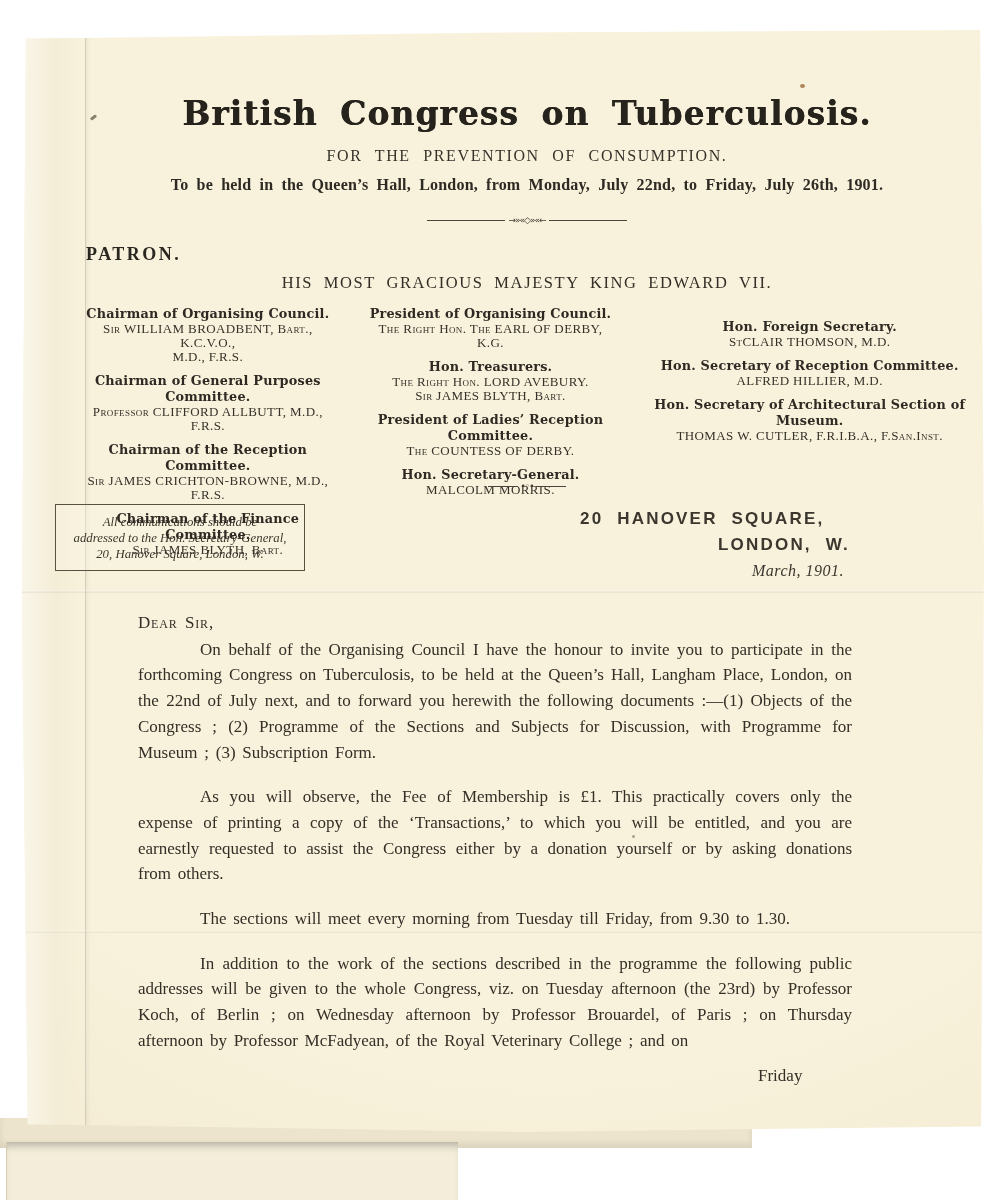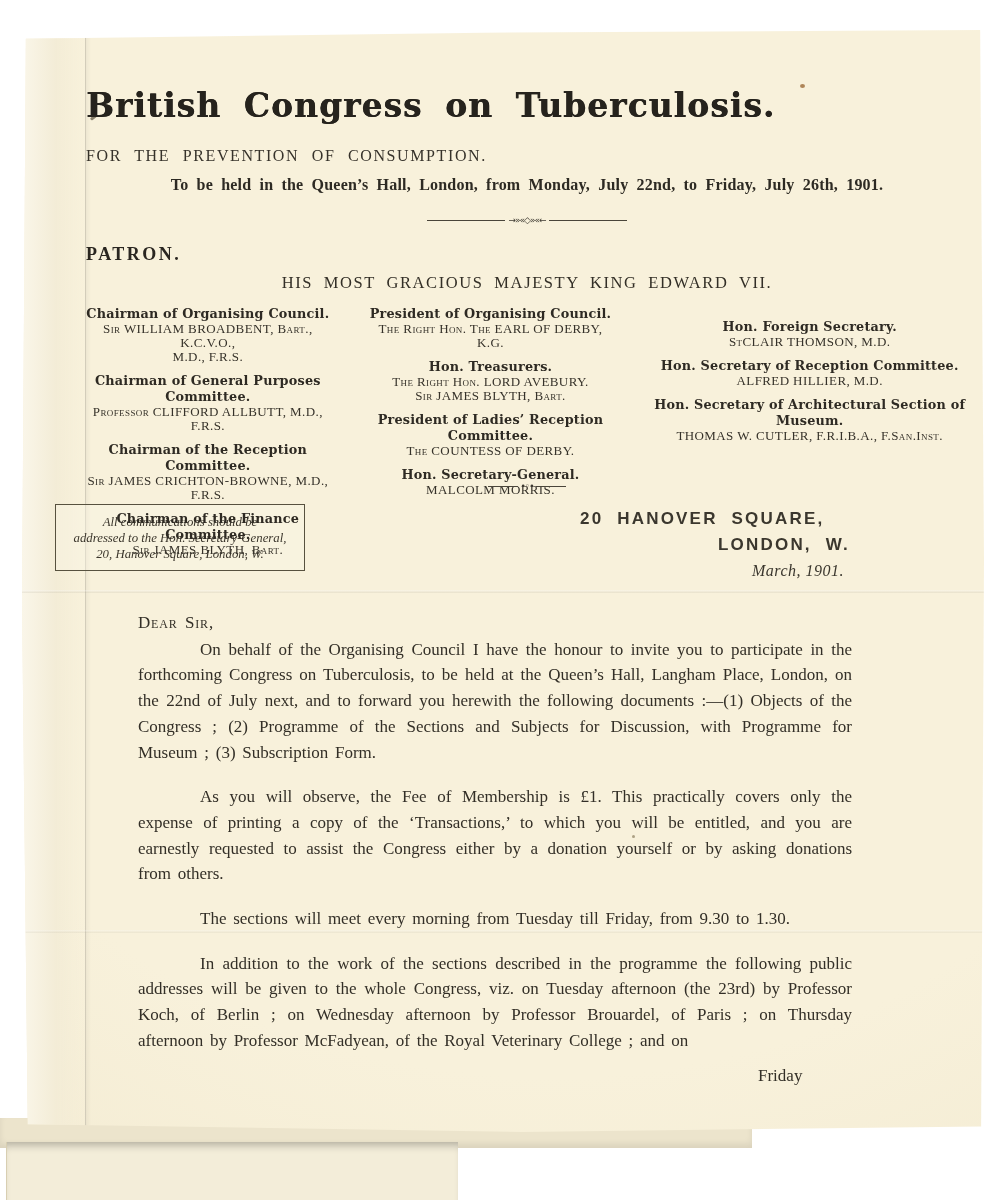--- a/index.html
+++ b/index.html
@@ -30,24 +30,24 @@
   .speck1 { position:absolute; left:778px; top:54px; width:5px; height:4px; border-radius:50%;
             background:#96602c; opacity:.75; }
   .speck2 { position:absolute; left:68px; top:86px; width:7px; height:3px; border-radius:2px;
             background:#5d523d; opacity:.7; transform:rotate(-35deg); }
   .speck3 { position:absolute; left:610px; top:805px; width:3px; height:3px; border-radius:50%;
             background:#7a6a4a; opacity:.6; }
 
   .content { position:absolute; left:64px; top:0; width:882px; height:100%; color:#332f27; }
 
   
-  .title { position:absolute; top:56px; width:100%; text-align:left;
+  .title { position:absolute; top:64px; width:100%; text-align:center;
            font-family:"DejaVu Serif", serif; font-weight:bold; font-size:33px; color:#26231d;
            letter-spacing:1px; word-spacing:10px; text-shadow:.4px 0 0 #26231d; }
-  .subtitle { position:absolute; top:117px; width:100%; text-align:left;
+  .subtitle { position:absolute; top:117px; width:100%; text-align:center;
               font-size:16px; letter-spacing:1.6px; word-spacing:7px; color:#36322a; }
   .venue { position:absolute; top:146px; width:100%; text-align:center;
            font-weight:bold; font-size:16px; word-spacing:4px; letter-spacing:.2px; color:#2d2a23; }
 
   .divider { position:absolute; width:100%; display:flex; align-items:center; justify-content:center; gap:3px; color:#3d3930; }
   .d1 { top:186px; }
   .d2 { top:452px; }
   .dline { height:1px; background:#4a453a; }
   .d1 .dline { width:78px; }
   .d2 .dline { width:30px; }

